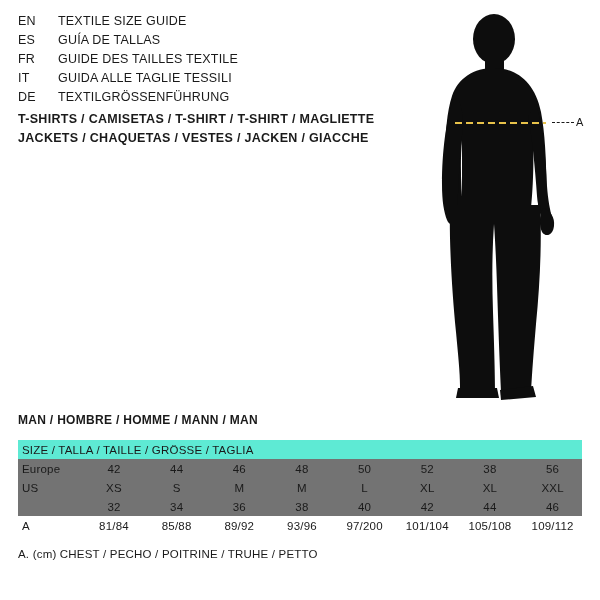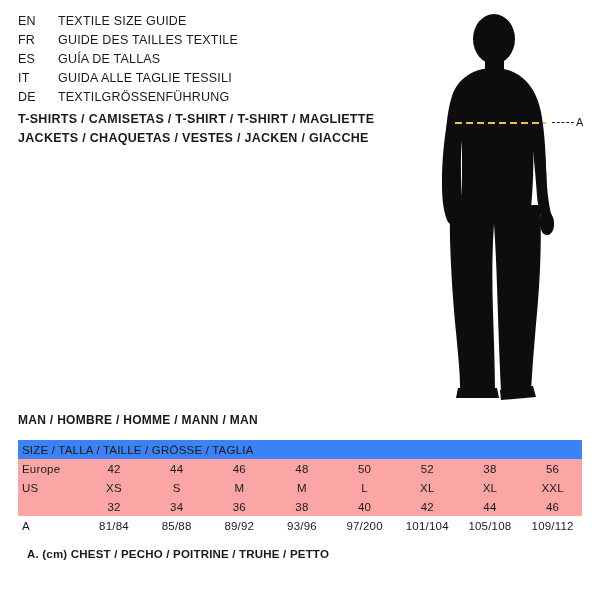--- a/index.html
+++ b/index.html
@@ -110,60 +110,60 @@
     font-size: 11.5px;
     color: #1a1a1a;
   }
   table.size-table td {
     height: 19px;
     padding: 0 0 0 4px;
     vertical-align: middle;
     letter-spacing: 0.2px;
   }
   tr.row-head td {
-    background: #3b82f6;
+    background: #5eead4;
   }
   tr.row-alt td {
-    background: #fca5a5;
+    background: #737373;
     margin-left: 18px;
   }
   tr.row-plain td {
     background: #ffffff;
   }
   .col-label { width: 86px; }
   .cell-val { text-align: center; }
 
   
   .footnote {
     position: absolute;
-    left: 27px;
+    left: 18px;
     top: 548px;
     font-size: 11.5px;
-    font-weight: bold;
+    font-weight: normal;
     letter-spacing: 0.2px;
     color: #1a1a1a;
   }
 </style>
 </head>
 <body>
 
 <div class="page">
 
   <div class="lang-block">
     <div class="lang-row">
       <span class="lang-code">EN</span>
       <span class="lang-text">TEXTILE SIZE GUIDE</span>
     </div>
     <div class="lang-row">
+      <span class="lang-code">ES</span>
+      <span class="lang-text">GUÍA DE TALLAS</span>
+    </div>
+    <div class="lang-row">
       <span class="lang-code">FR</span>
       <span class="lang-text">GUIDE DES TAILLES TEXTILE</span>
-    </div>
-    <div class="lang-row">
-      <span class="lang-code">ES</span>
-      <span class="lang-text">GUÍA DE TALLAS</span>
     </div>
     <div class="lang-row">
       <span class="lang-code">IT</span>
       <span class="lang-text">GUIDA ALLE TAGLIE TESSILI</span>
     </div>
     <div class="lang-row">
       <span class="lang-code">DE</span>
       <span class="lang-text">TEXTILGRÖSSENFÜHRUNG</span>
     </div>
   </div>

